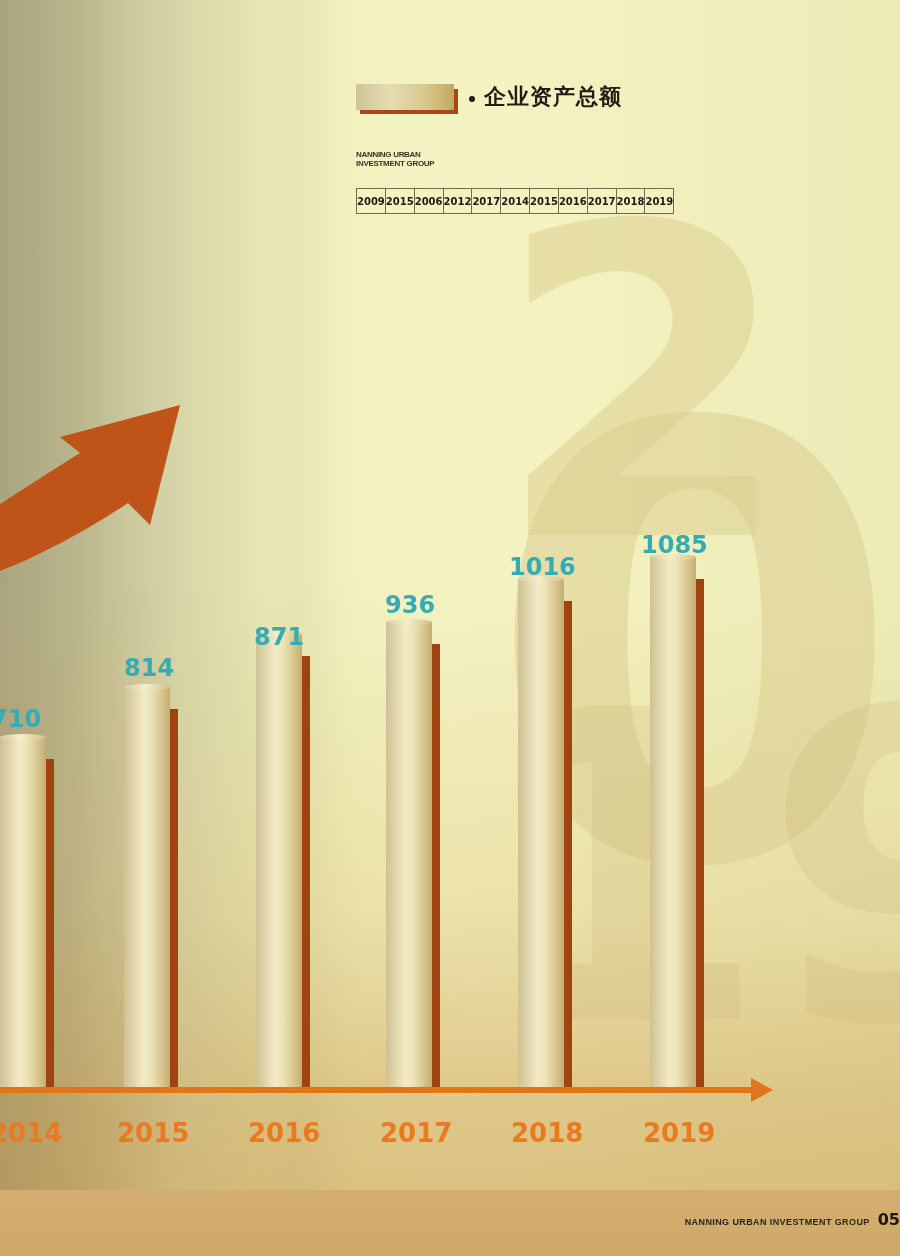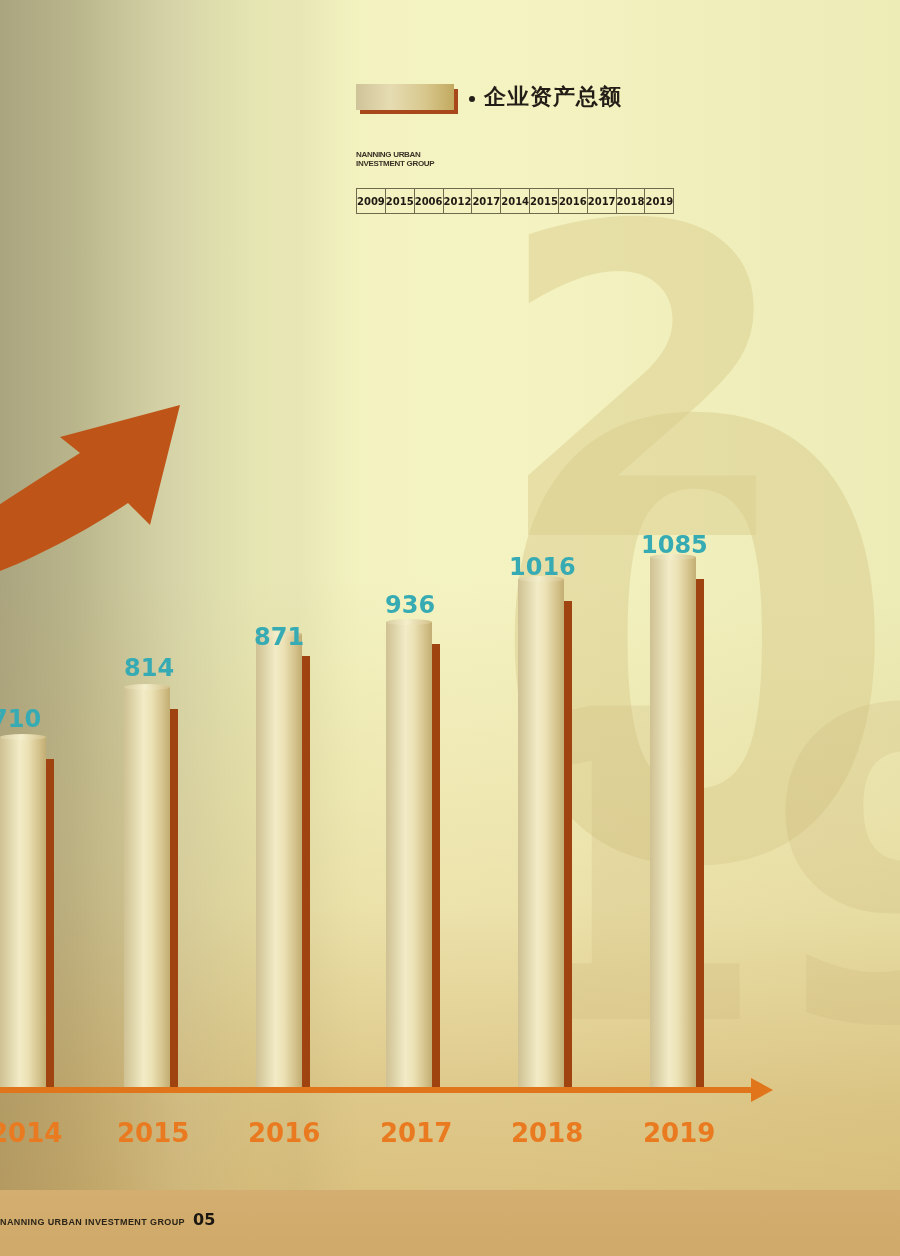--- a/index.html
+++ b/index.html
@@ -162,21 +162,21 @@
     position:absolute; top:1118px;
     font-family:"DejaVu Sans", sans-serif;
     font-size:26px; font-weight:bold;
     color:#ea7a20; white-space:nowrap;
   }
   
   .growth-arrow { position:absolute; left:-120px; top:395px; width:420px; height:200px; }
   
   .footer {
     position:absolute; left:0; top:1210px; width:900px;
-    padding-right:18px;
+    text-align:right; 
   }
   .footer-text {
     font-family:"Liberation Sans", sans-serif;
     font-size:9px; font-weight:bold; letter-spacing:0.4px;
     color:#2b2519;
   }
   .footer-page {
     font-family:"DejaVu Sans", sans-serif;
     font-size:16px; font-weight:bold; color:#1b1710;
     margin-left:8px;

